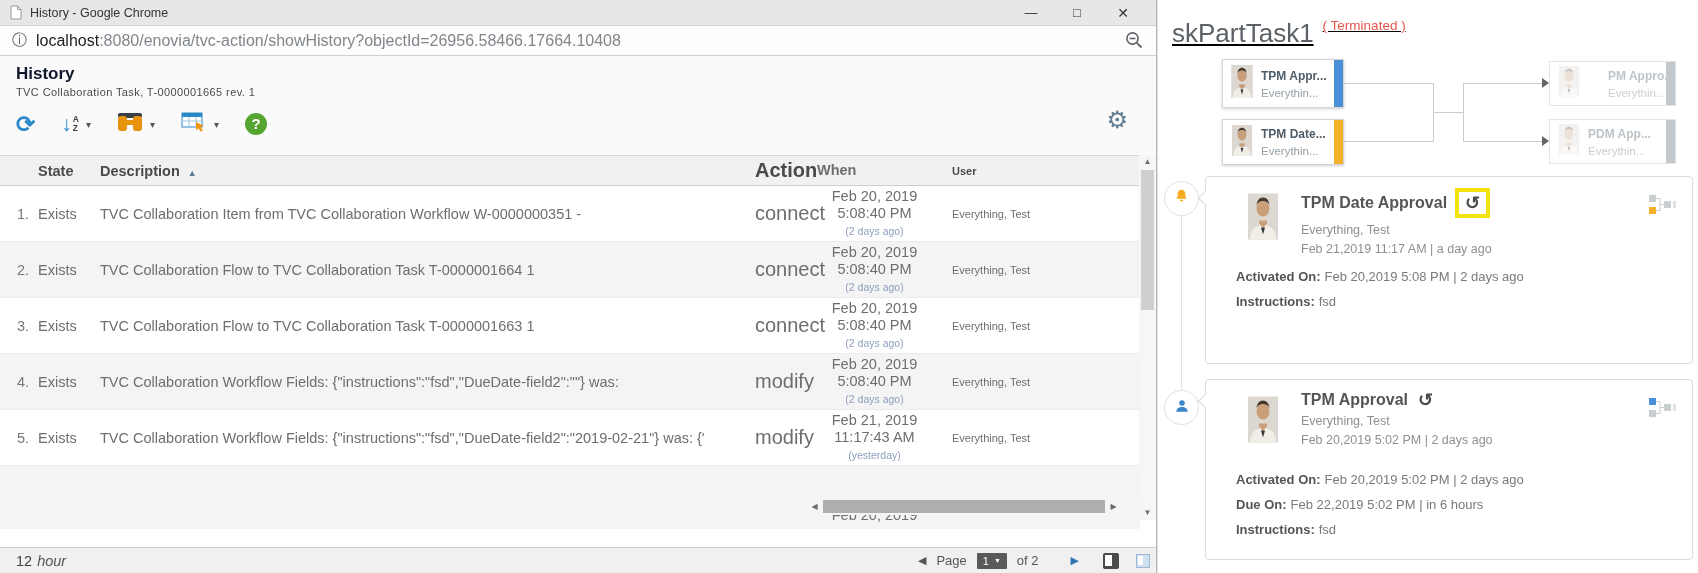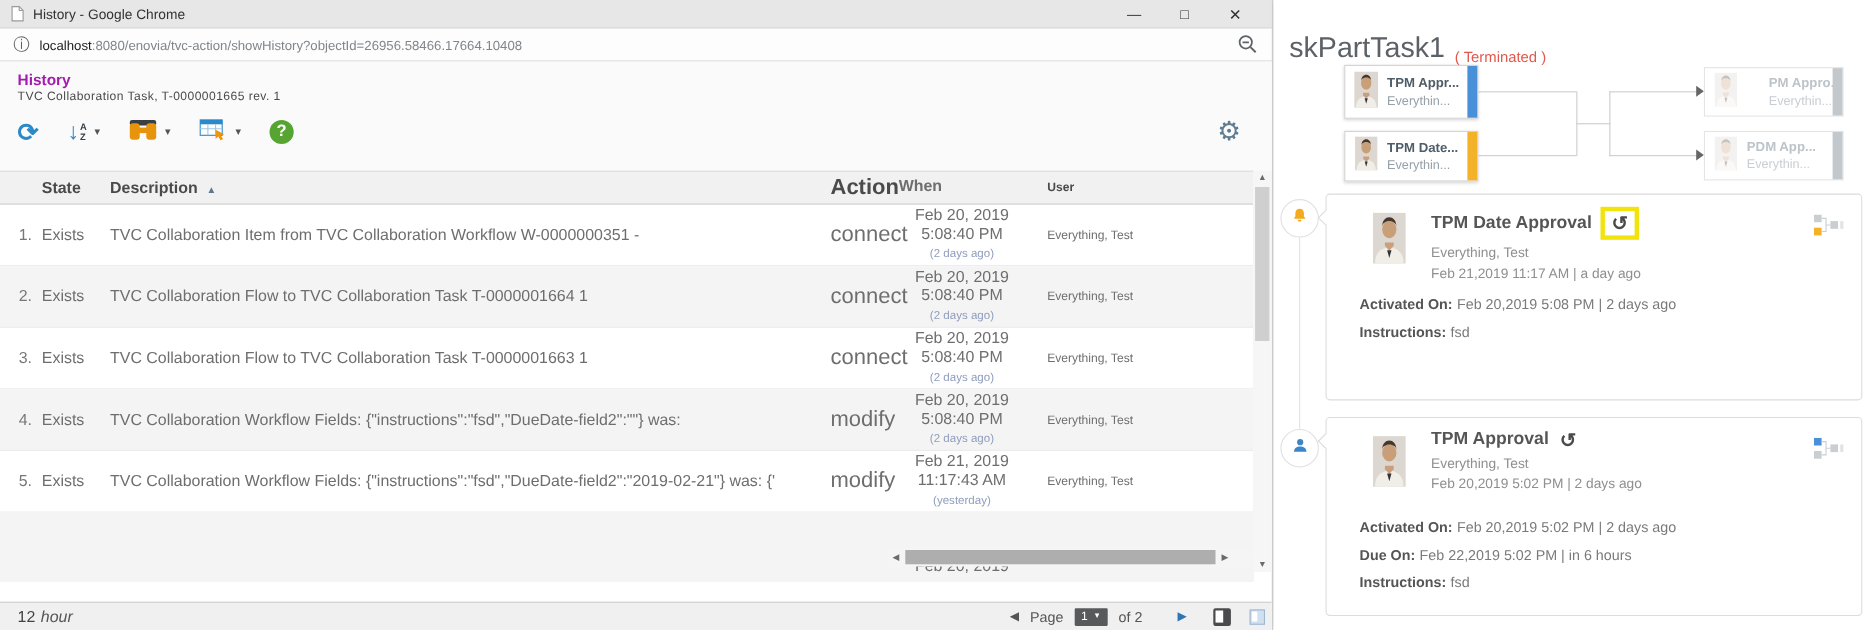--- a/index.html
+++ b/index.html
@@ -13,29 +13,29 @@
               display:flex; align-items:center; padding:0 10px; }
   .titlebar .doc-ic { margin-right:8px; display:flex; }
   .titlebar .wtitle { font-size:12.5px; color:#333; flex:1; }
   .win-controls { display:flex; align-items:center; gap:0; }
   .win-btn { width:46px; text-align:center; font-size:13px; color:#333; cursor:default; line-height:26px; }
   .win-btn.close { font-size:14px; }
 
   .urlbar { height:30px; background:#fdfdfd; border-bottom:1px solid #cfcfcf;
             display:flex; align-items:center; padding:0 12px; }
   .info-ic { font-size:15px; color:#5f6368; margin-right:9px; }
-  .url { font-size:12px; color:#80868b; flex:1; white-space:nowrap; overflow:hidden; }
+  .url { font-size:16px; color:#80868b; flex:1; white-space:nowrap; overflow:hidden; }
   .url b { color:#202124; font-weight:normal; }
   .zoomout-ic { margin-left:8px; display:flex; }
 
   .content { position:relative; height:517px; background:#fff; }
 
   
   .page-head { height:99px; background:#fafafa; position:relative; padding:8px 0 0 16px; }
-  .page-title { font-size:14px; font-weight:bold; color:#a21caf; }
+  .page-title { font-size:17px; font-weight:bold; color:#0f172a; }
   .page-sub { font-size:11px; color:#4a4a4a; letter-spacing:.4px; margin-top:2px; }
   .toolbar { display:flex; align-items:center; margin-top:10px; height:32px; }
   .tb-group { display:flex; align-items:center; margin-right:26px; }
   .tb-caret { font-size:10px; color:#555; margin-left:7px; }
   .refresh-g { color:#2b88c9; font-size:23px; font-weight:bold; line-height:22px; }
   .sort-wrap { display:flex; align-items:center; }
   .sort-arrow { color:#2b88c9; font-size:21px; font-weight:bold; line-height:20px; }
   .sort-az { display:flex; flex-direction:column; font-size:8.5px; font-weight:bold; color:#37424a; line-height:9px; margin-left:1px; }
   .help-circle { width:22px; height:22px; border-radius:50%; background:#56a531; color:#fff;
                  font-size:15px; font-weight:bold; text-align:center; line-height:22px; }
@@ -83,21 +83,21 @@
   .pg-box { background:#58595b; color:#fff; font-size:11px; display:flex; align-items:center;
             gap:5px; padding:2px 6px; border-radius:1px; }
   .pg-box .pv-caret { font-size:7px; }
   .view-ic1 { width:16px; height:16px; background:#4a4a4c; border-radius:2px; margin-left:14px; position:relative; }
   .view-ic1::after { content:""; position:absolute; left:2px; top:2px; width:7px; height:11px; background:#fff; }
   .view-ic2 { width:14px; height:14px; background:#cfe0f0; border:1px solid #9fb8d1; margin-left:7px; position:relative; }
   .view-ic2::after { content:""; position:absolute; left:1px; top:1px; width:5px; height:9px; background:#fff; }
 
   
   .panel { position:absolute; left:1158px; top:0; width:540px; height:573px; background:#fff; overflow:hidden; }
-  .panel-title-row { position:absolute; left:14px; top:28px; display:flex; align-items:flex-end; }
+  .panel-title-row { position:absolute; left:14px; top:18px; display:flex; align-items:flex-start;text-decoration:underline; }
   .panel-title { font-size:26px; color:#5b6167; }
   .panel-status { font-size:13.5px; color:#e2574c; margin-left:9px; }
 
   
   .dg-node { position:absolute; background:#fff; border:1px solid #d4d4d4; box-shadow:0 1px 3px rgba(0,0,0,.18);
              display:flex; align-items:center; padding-left:7px; }
   .dg-stripe { position:absolute; right:0; top:0; bottom:0; width:9px; }
   .dg-txt { margin-left:7px; line-height:15px; }
   .dg-title { font-size:12px; font-weight:bold; color:#4f5d68; }
   .dg-sub { font-size:11.5px; color:#95a0a7; }

